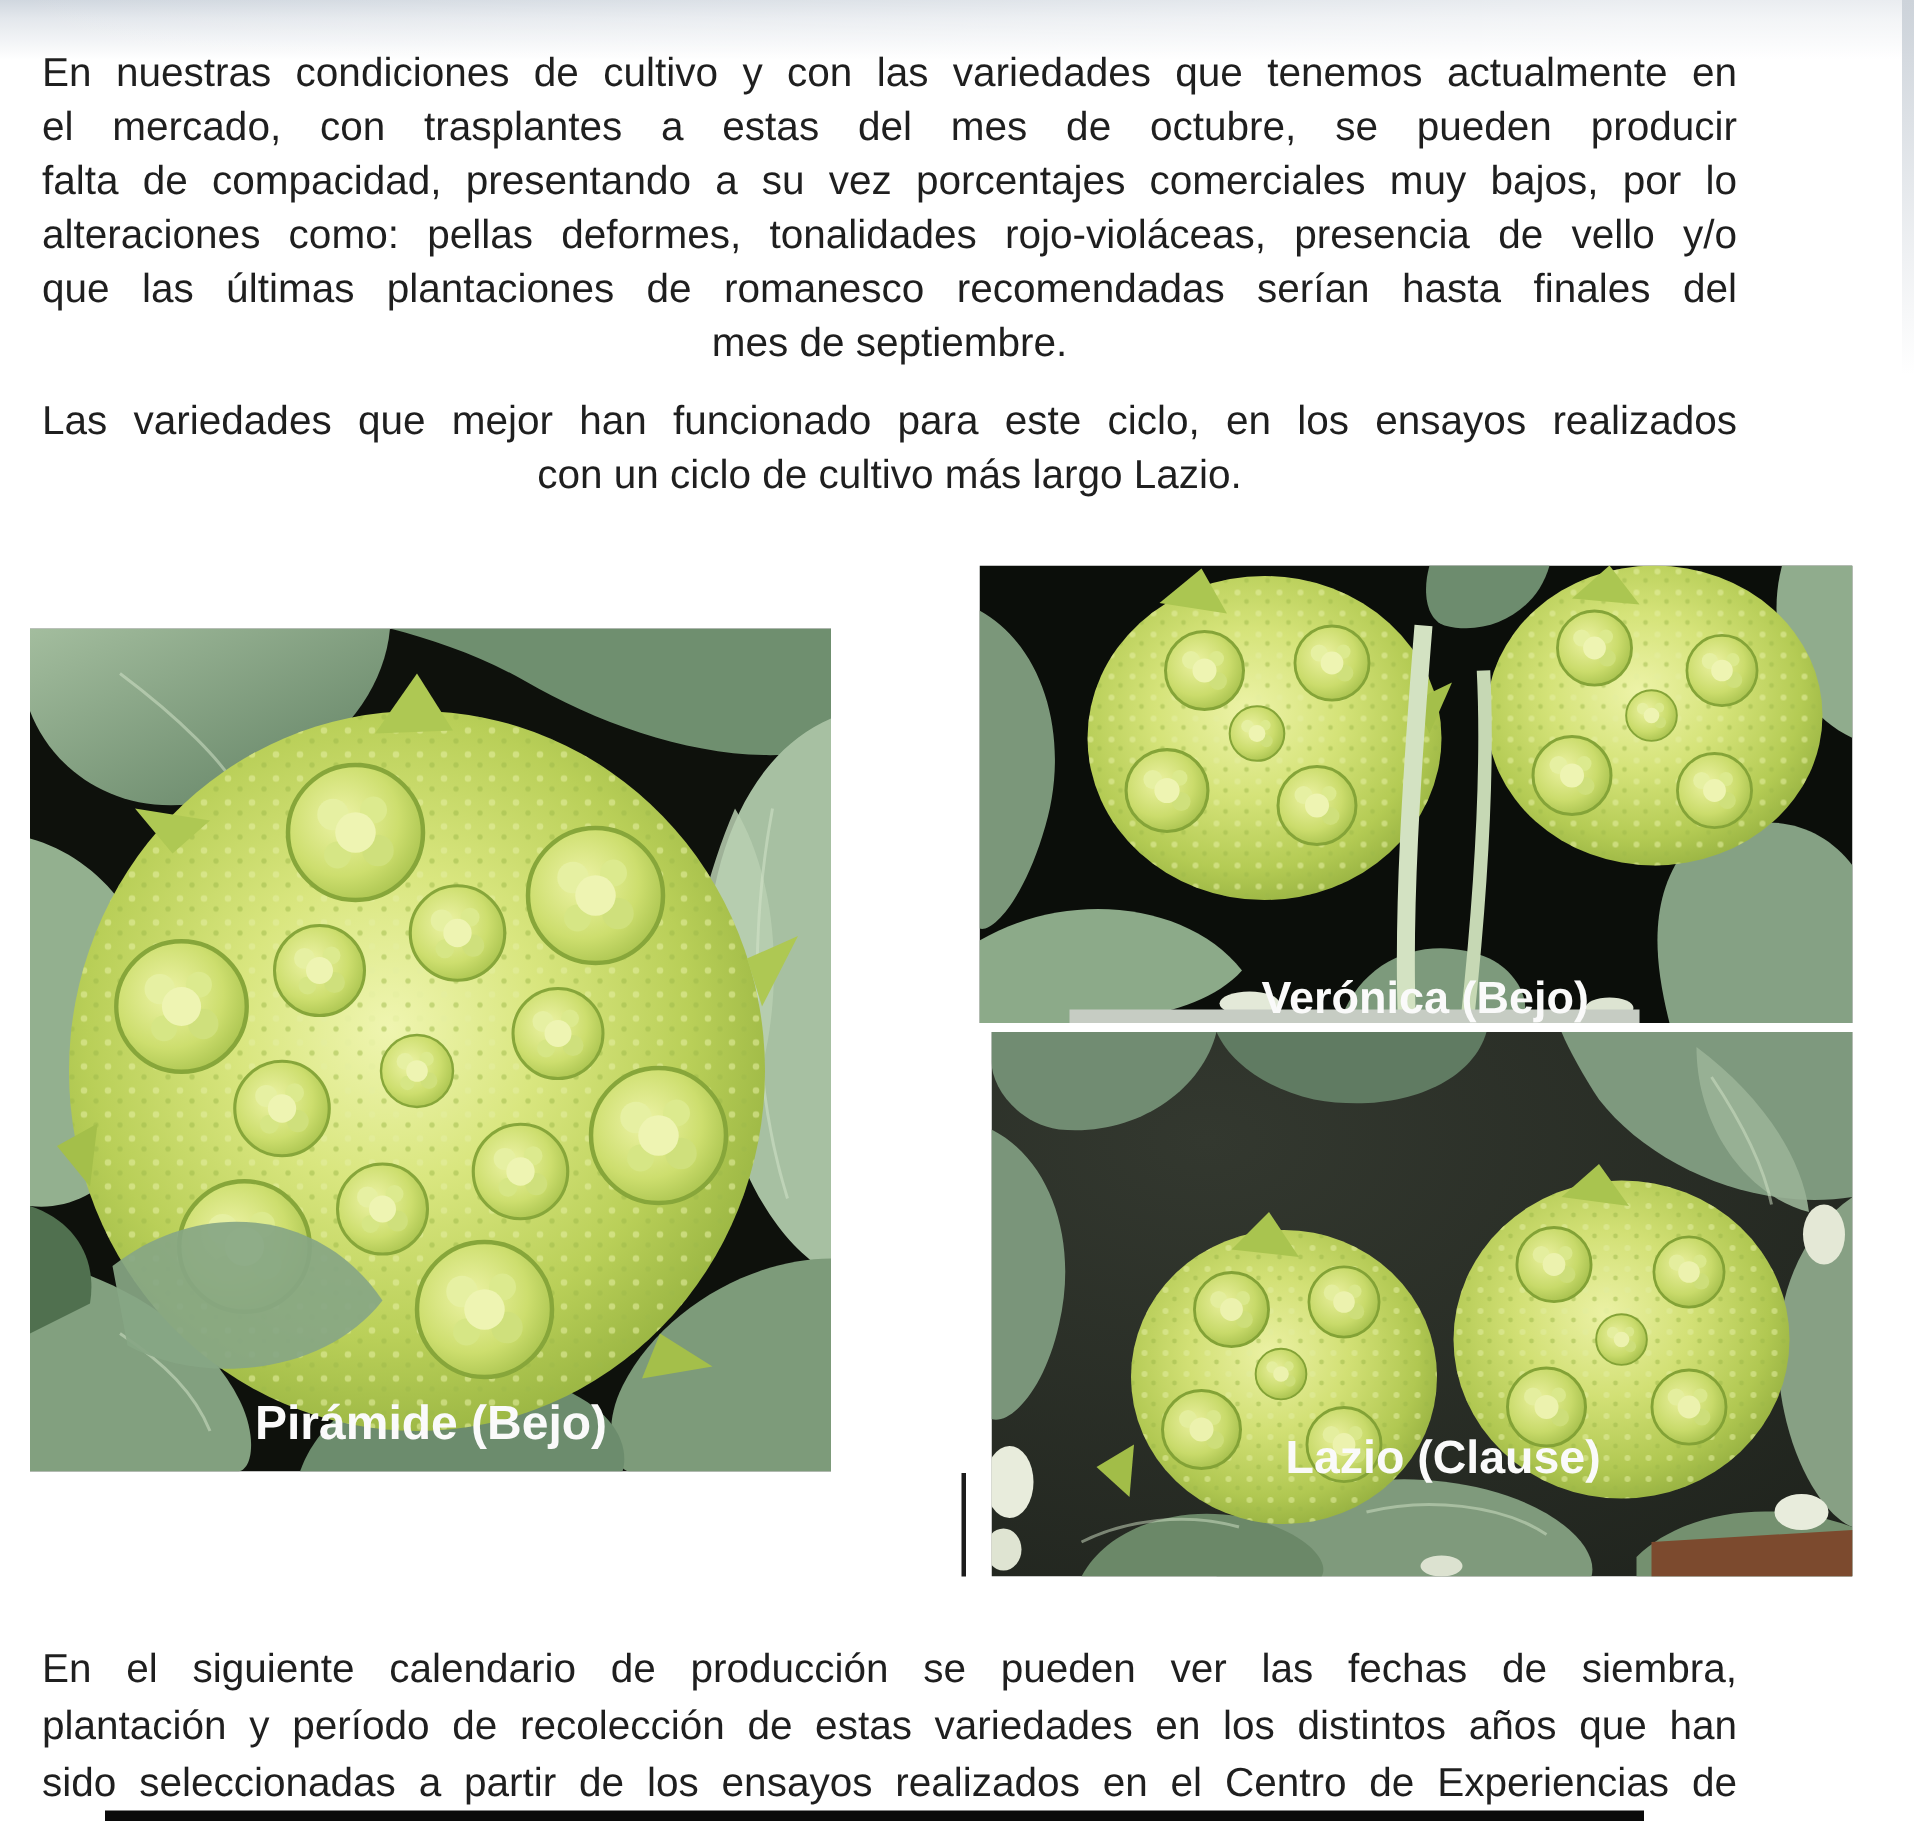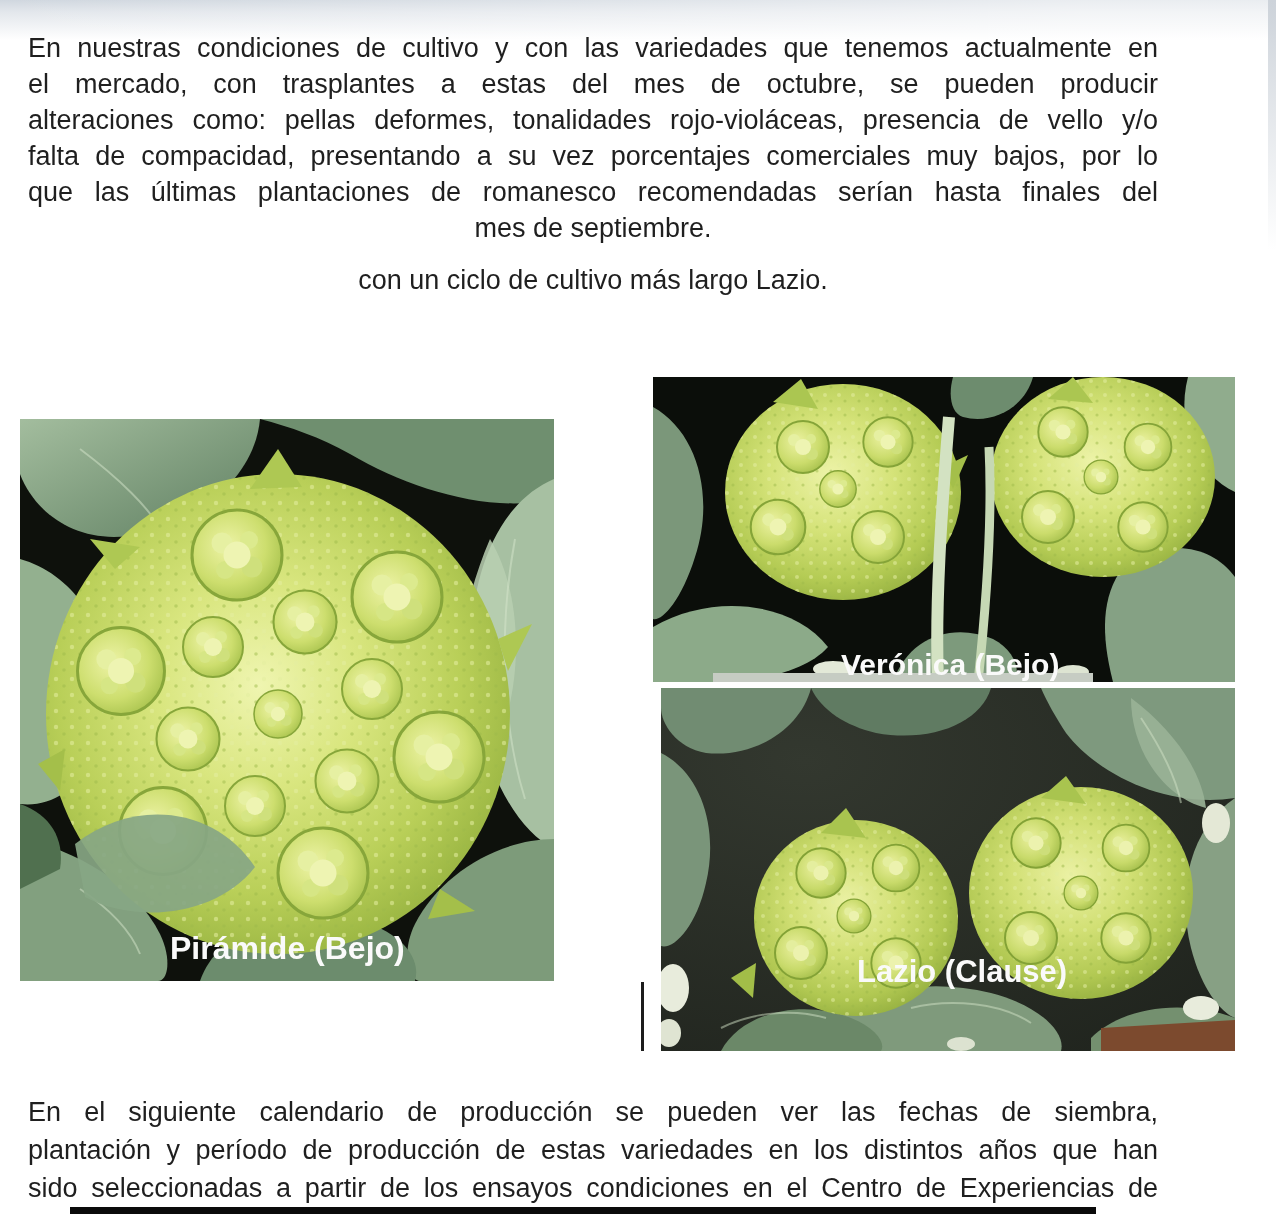--- a/index.html
+++ b/index.html
@@ -23,27 +23,28 @@
 </head>
 <body>
 
 <div class="page">
   <div class="top-tint"></div>
   <div class="right-shade"></div>
 
   <div class="para p12" style="top:30px;">
     <div class="jline">En nuestras condiciones de cultivo y con las variedades que tenemos actualmente en</div>
     <div class="jline">el mercado, con trasplantes a estas del mes de octubre, se pueden producir</div>
+    <div class="jline">falta de compacidad, presentando a su vez porcentajes comerciales muy bajos, por lo</div>
     <div class="jline">alteraciones como: pellas deformes, tonalidades rojo-violáceas, presencia de vello y/o</div>
-    <div class="jline">falta de compacidad, presentando a su vez porcentajes comerciales muy bajos, por lo</div>
     <div class="jline">que las últimas plantaciones de romanesco recomendadas serían hasta finales del</div>
     <div class="lline">mes de septiembre.</div>
   </div>
 
   <div class="para p12" style="top:262px;">
+    <div class="jline">Las variedades que mejor han funcionado para este ciclo, en los ensayos realizados</div>
     <div class="lline">con un ciclo de cultivo más largo Lazio.</div>
   </div>
 
   <svg class="photo" style="left:20px;top:419px;" width="534" height="562" viewBox="0 0 534 562" role="img">
     <defs>
       <radialGradient id="pHead" cx="0.46" cy="0.44" r="0.62">
         <stop offset="0" stop-color="#eff5b0"></stop>
           <stop offset="0.35" stop-color="#d9e67f"></stop>
         <stop offset="0.7" stop-color="#b9cf58"></stop>
           <stop offset="1" stop-color="#92af3d"></stop>
@@ -241,19 +242,19 @@
       <ellipse cx="300" cy="356" rx="14" ry="7" fill="#dce2d0"></ellipse>
     </g>
     <path d="M440,340 L574,332 L574,363 L440,363 Z" fill="#7c4a2e"></path>
     <text class="ph-label" x="196" y="294" font-size="31">Lazio (Clause)</text>
   </svg>
 
   <div class="vline"></div>
 
   <div class="para p3" style="top:1055px;margin-top:38px;">
     <div class="jline">En el siguiente calendario de producción se pueden ver las fechas de siembra,</div>
-    <div class="jline">plantación y período de producción de estas variedades en los distintos años que han</div>
-    <div class="jline">sido seleccionadas a partir de los ensayos condiciones en el Centro de Experiencias de</div>
+    <div class="jline">plantación y período de recolección de estas variedades en los distintos años que han</div>
+    <div class="jline">sido seleccionadas a partir de los ensayos realizados en el Centro de Experiencias de</div>
     <div class="lline">Cajamar (Paiporta).</div>
   </div>
 
   <div class="tbar"></div>
 </div>
 
 </body></html>

